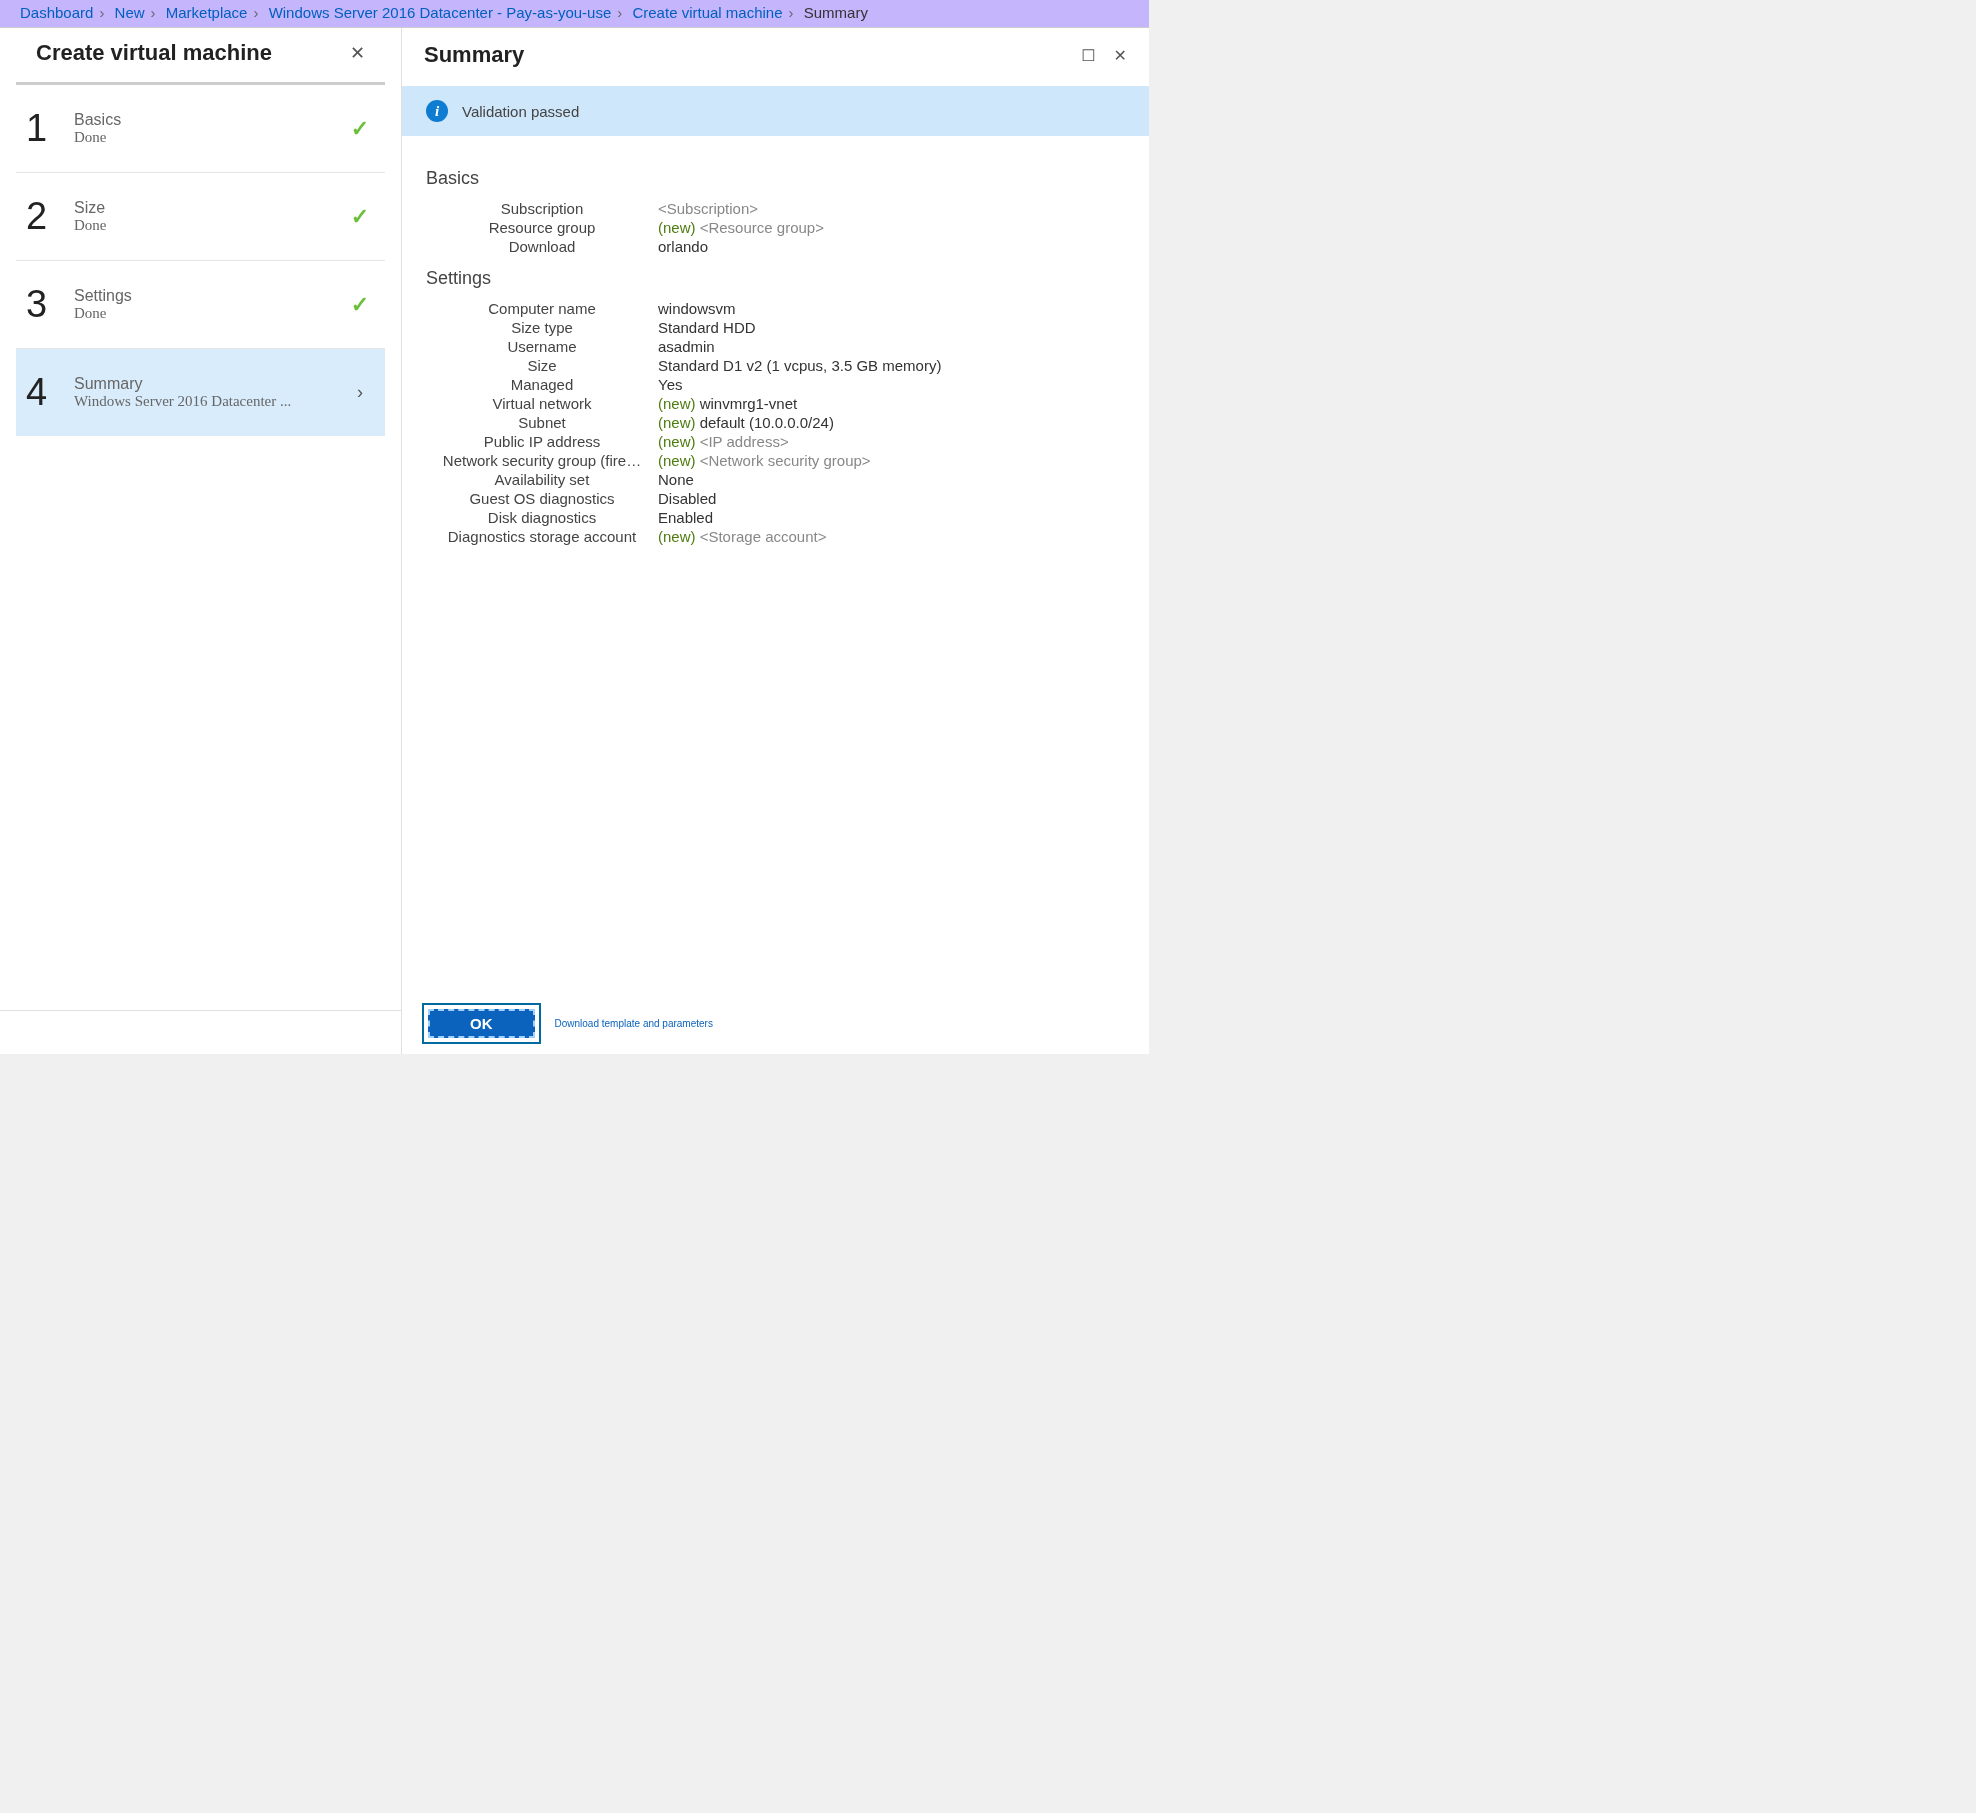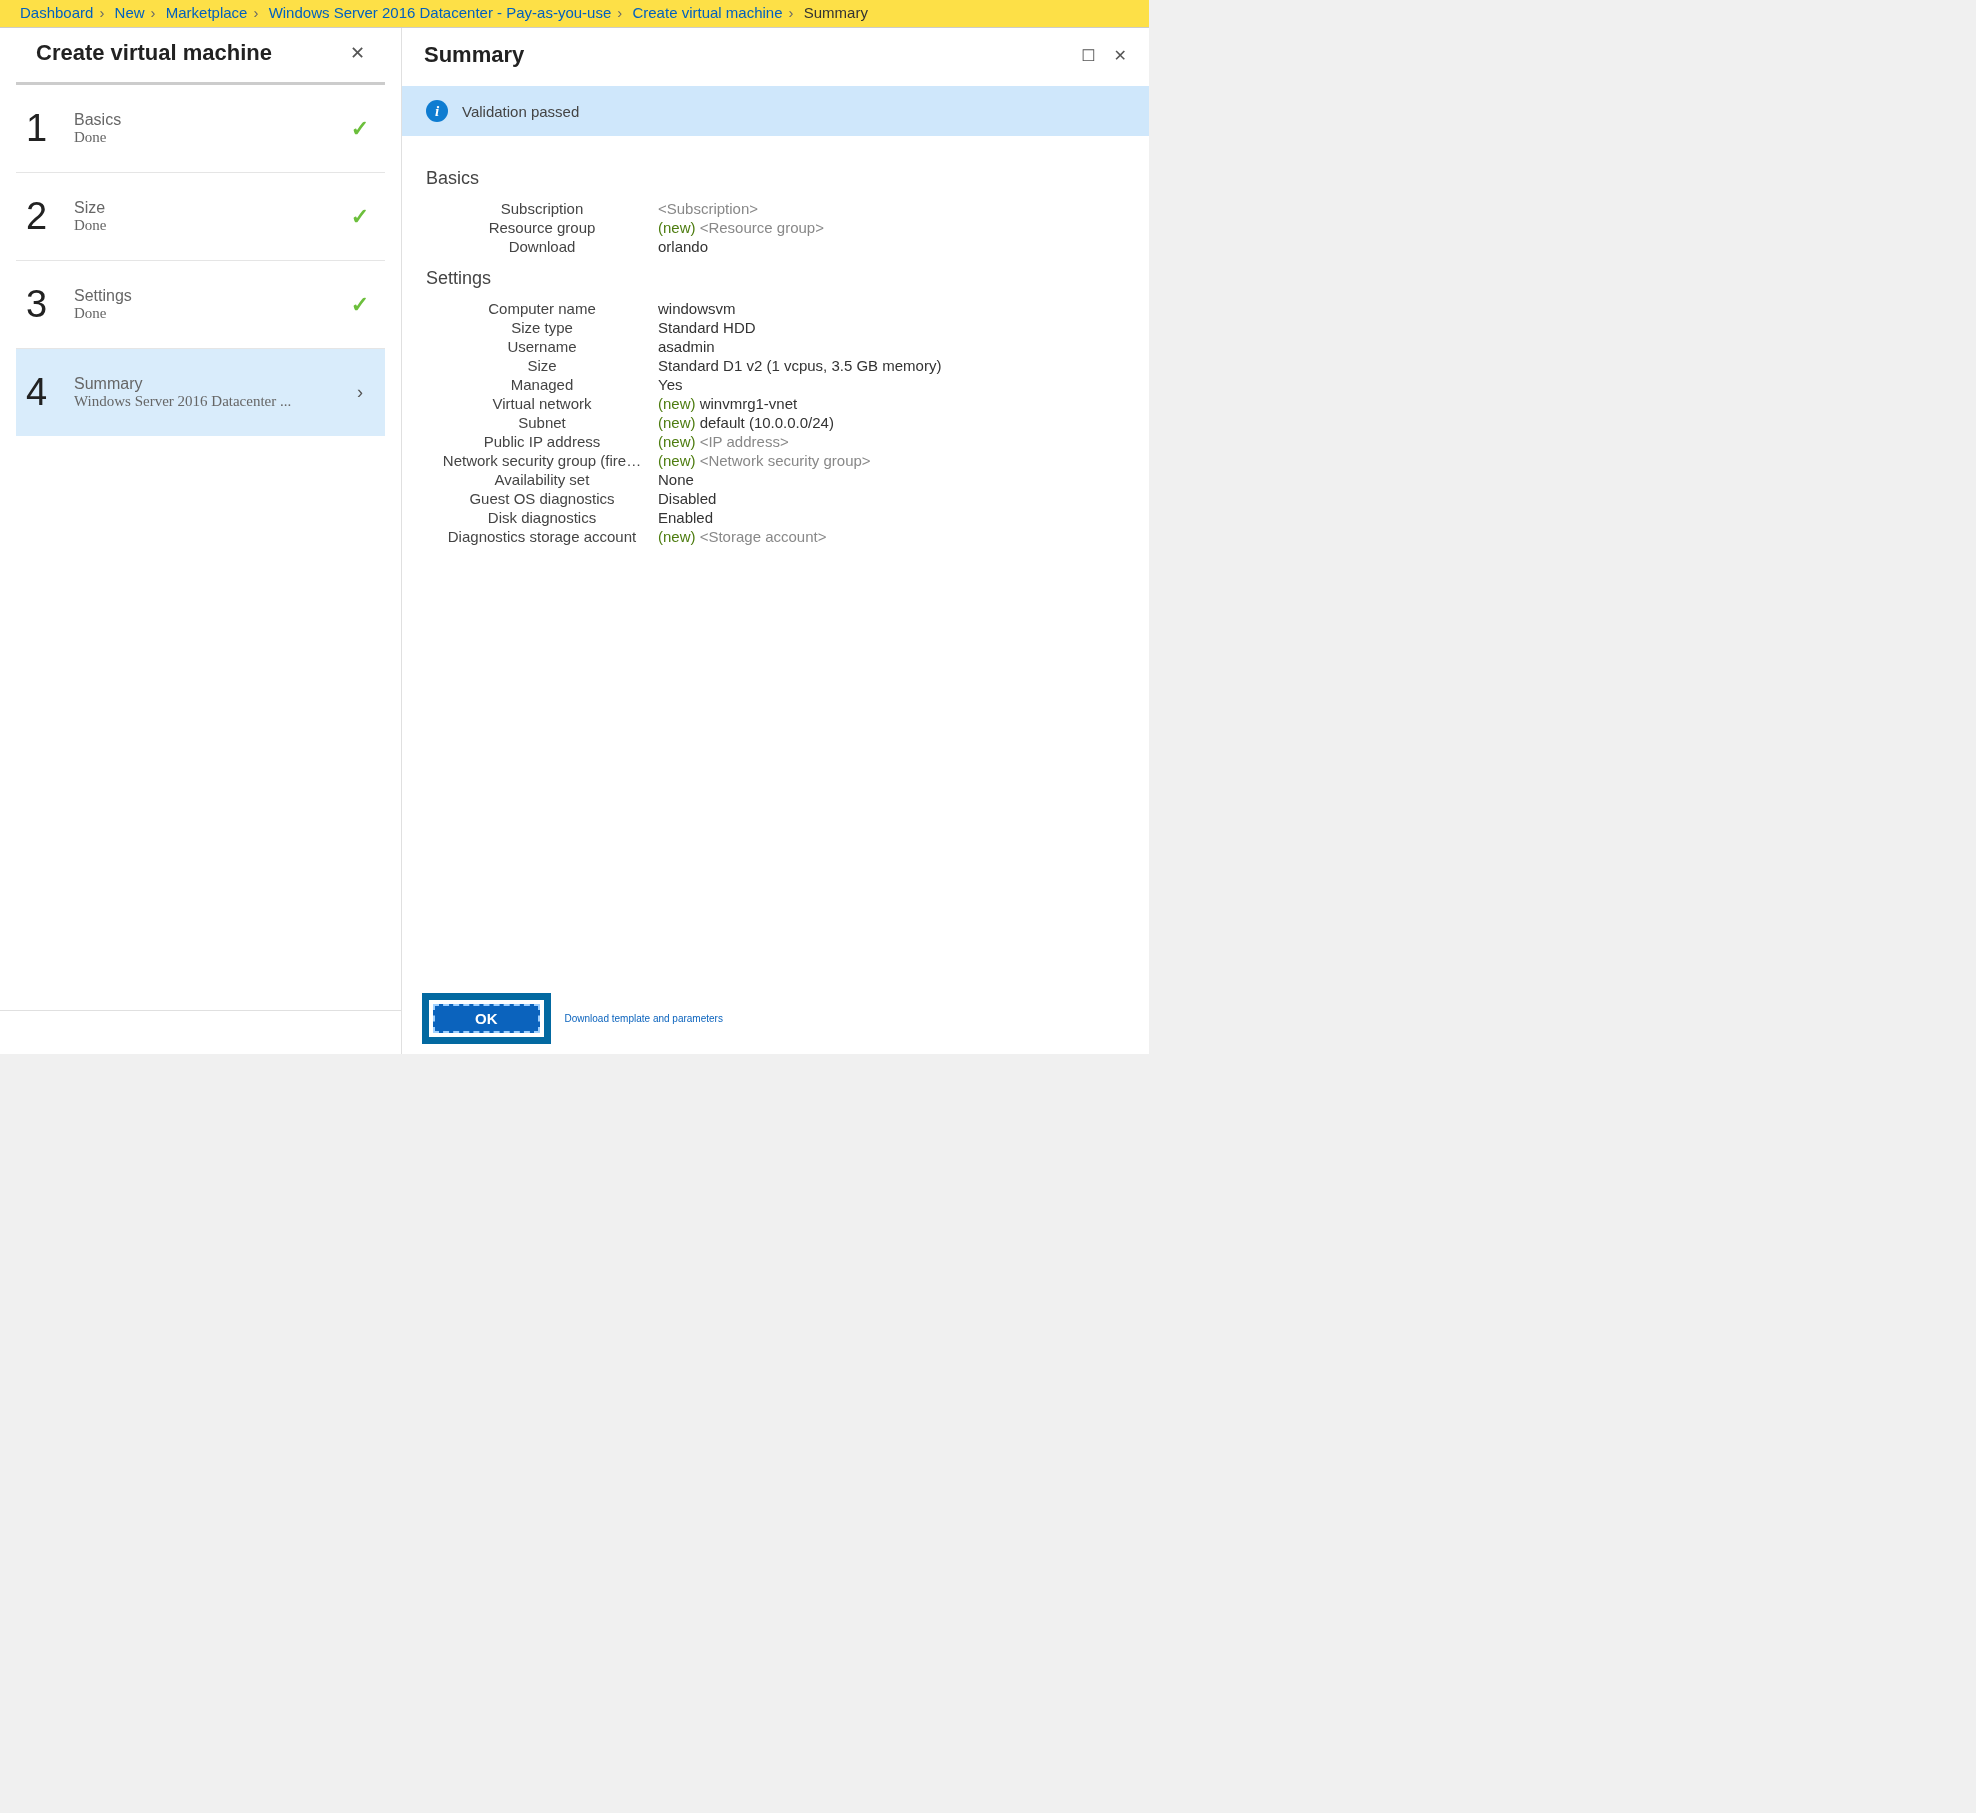--- a/index.html
+++ b/index.html
@@ -7,21 +7,21 @@
     font-family: "Segoe UI", Arial, sans-serif;
     font-size: 14px;
     color: #333;
     background: #f0f0f0;
     width: 1149px;
     height: 1054px;
     overflow: hidden;
   }
   
   .breadcrumb {
-    background: #fde047;
+    background: #c4b5fd;
     padding: 4px 20px 6px 20px;
     font-size: 15px;
     border-bottom: 1px solid #ccc;
   }
   .breadcrumb a { color: #0060c0; text-decoration: none; cursor: pointer; }
   .breadcrumb .sep { color: #666; padding: 0 6px; }
   .breadcrumb .current { color: #333; }
   
   .main {
     display: flex;
@@ -117,21 +117,21 @@
   .kv .v { color: #333; }
   .kv .pfx { color: #4d7c0f; }
   .kv .muted { color: #888; }
   .footer {
     padding: 6px 20px 10px 20px;
     display: flex;
     align-items: center;
     gap: 14px;
   }
   .ok-btn-wrap {
-    border: 7px solid #0369a1;
+    border: 2px solid #0369a1;
     padding: 4px;
     display: inline-block;
   }
   .ok-btn {
     background: #0b63bd;
     color: #fff;
     border: 2px dashed #9fd0ff;
     padding: 4px 40px;
     font-size: 15px;
     font-weight: 600;

